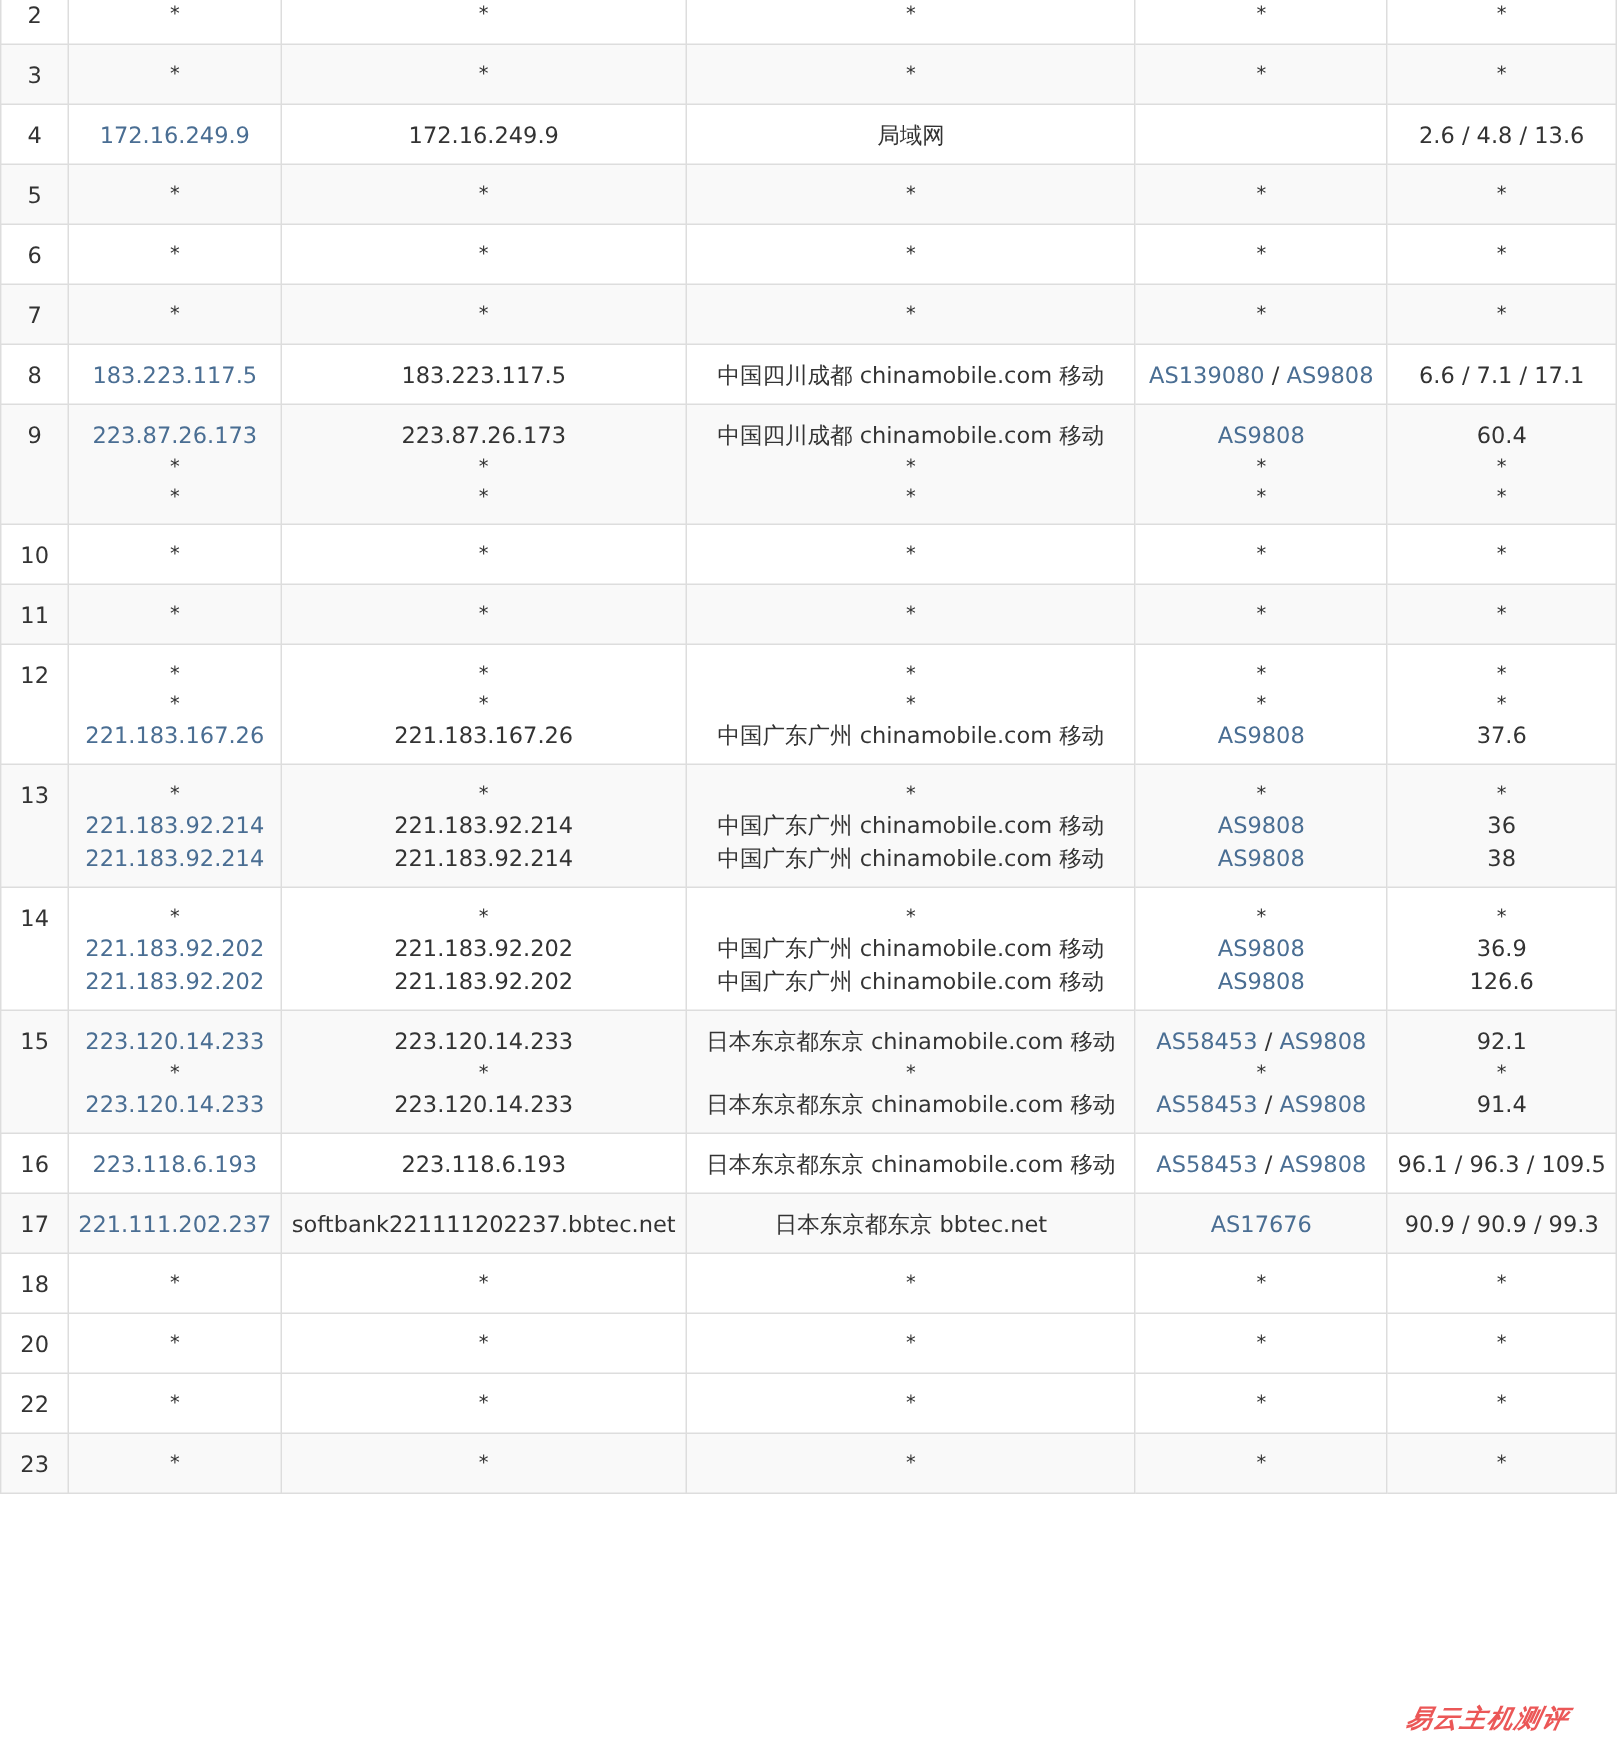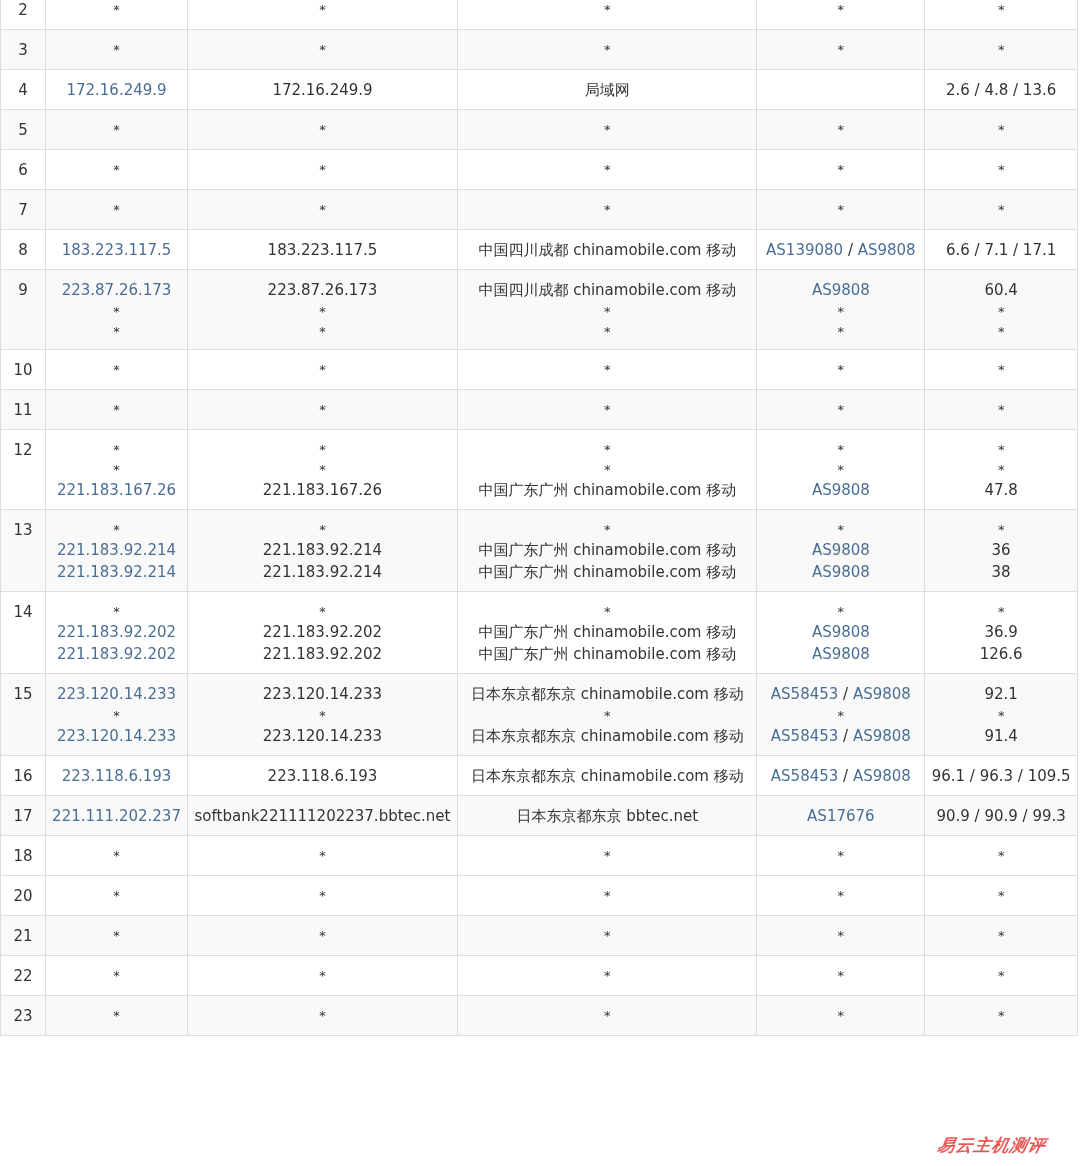--- a/index.html
+++ b/index.html
@@ -284,21 +284,21 @@
           <span class="line">中国广东广州 chinamobile.com 移动</span>
         </td>
         <td>
           <span class="line star"><span>*</span></span>
           <span class="line star"><span>*</span></span>
           <span class="line"><span class="link">AS9808</span></span>
         </td>
         <td>
           <span class="line star">*</span>
           <span class="line star">*</span>
-          <span class="line">47.8</span>
+          <span class="line">37.6</span>
         </td>
       </tr>
       <tr class="odd">
         <td class="hop-cell">13</td>
         <td>
           <span class="line star">*</span>
           <span class="line link">221.183.92.214</span>
           <span class="line link">221.183.92.214</span>
         </td>
         <td>
@@ -427,38 +427,20 @@
         </td>
         <td>
           <span class="line star"><span>*</span></span>
         </td>
         <td>
           <span class="line star">*</span>
         </td>
       </tr>
       <tr class="even">
         <td class="hop-cell">20</td>
-        <td>
-          <span class="line star">*</span>
-        </td>
-        <td>
-          <span class="line star">*</span>
-        </td>
-        <td>
-          <span class="line star">*</span>
-        </td>
-        <td>
-          <span class="line star"><span>*</span></span>
-        </td>
-        <td>
-          <span class="line star">*</span>
-        </td>
-      </tr>
-      <tr class="odd">
-        <td class="hop-cell">21</td>
         <td>
           <span class="line star">*</span>
         </td>
         <td>
           <span class="line star">*</span>
         </td>
         <td>
           <span class="line star">*</span>
         </td>
         <td>

